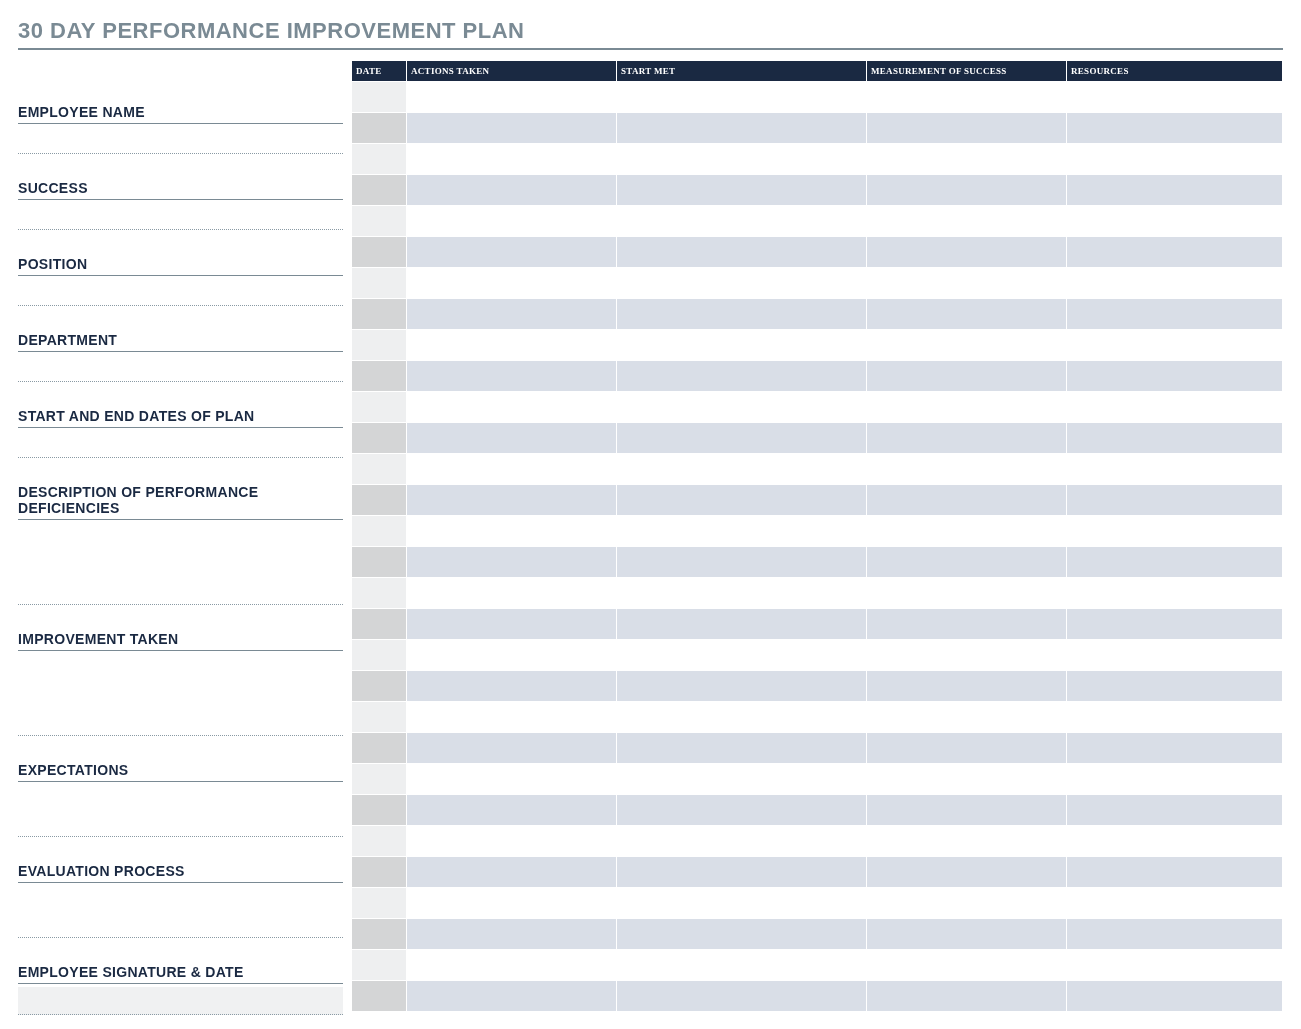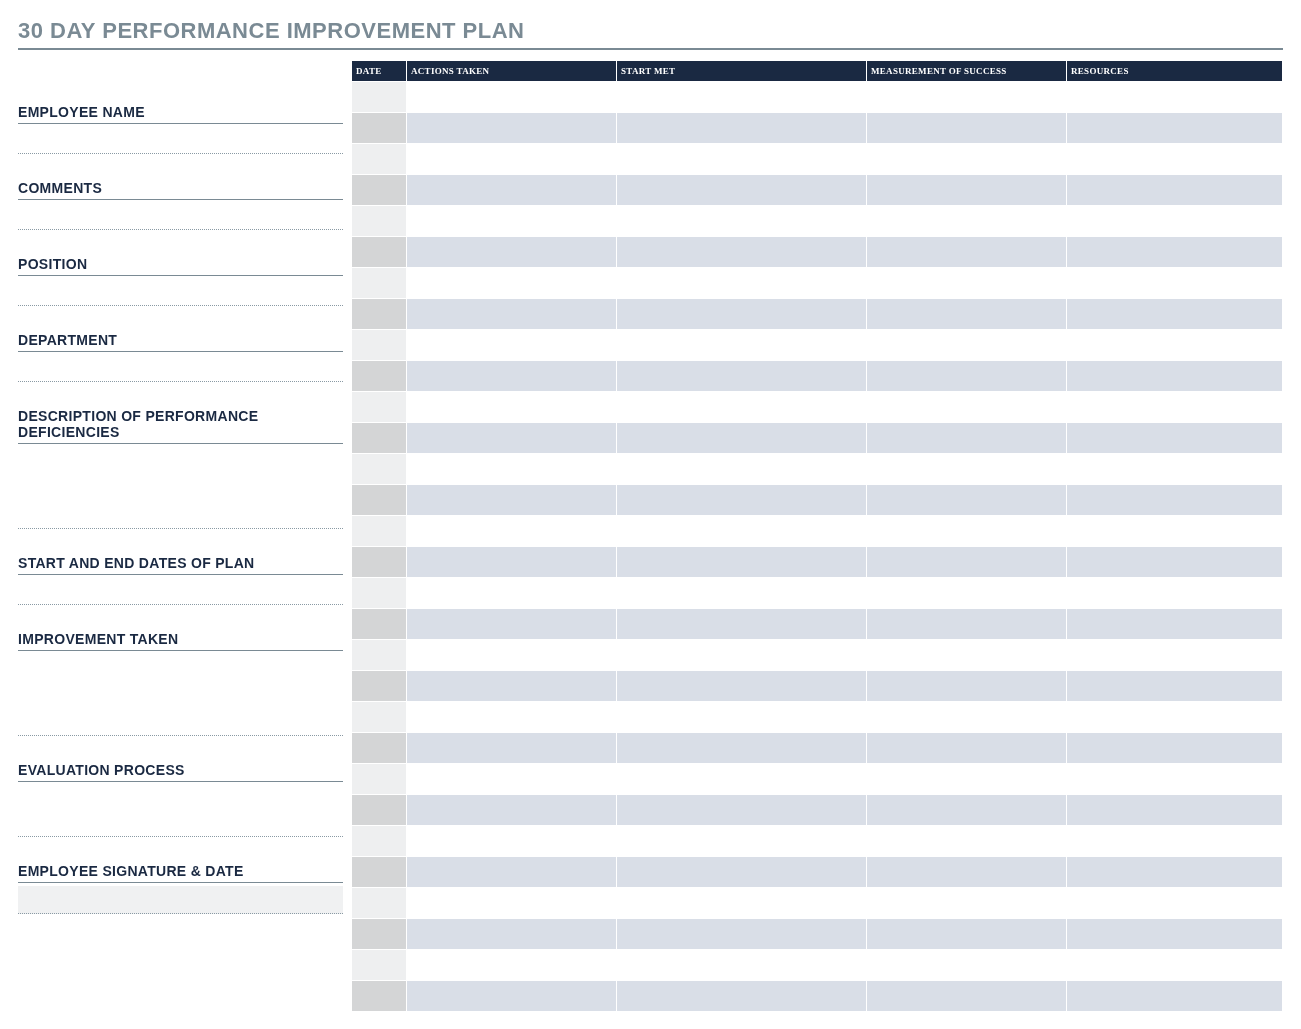--- a/index.html
+++ b/index.html
@@ -100,49 +100,53 @@
 <div class="content">
 
   <div class="left-col">
 
     <div class="field-block">
       <div class="field-label">EMPLOYEE NAME</div>
       <div class="field-input"></div>
     </div>
 
     <div class="field-block">
-      <div class="field-label">COMMENTS</div>
+      <div class="field-label">SUCCESS</div>
       <div class="field-input"></div>
     </div>
 
     <div class="field-block">
       <div class="field-label">POSITION</div>
       <div class="field-input"></div>
     </div>
 
     <div class="field-block">
       <div class="field-label">DEPARTMENT</div>
+      <div class="field-input"></div>
+    </div>
+
+    <div class="field-block">
+      <div class="field-label">START AND END DATES OF PLAN</div>
       <div class="field-input"></div>
     </div>
 
     <div class="field-block">
       <div class="field-label">DESCRIPTION OF PERFORMANCE DEFICIENCIES</div>
       <div class="field-input tall"></div>
     </div>
 
     <div class="field-block">
-      <div class="field-label">START AND END DATES OF PLAN</div>
-      <div class="field-input"></div>
-    </div>
-
-    <div class="field-block">
       <div class="field-label">IMPROVEMENT TAKEN</div>
       <div class="field-input tall"></div>
     </div>
 
+    <div class="field-block">
+      <div class="field-label">EXPECTATIONS</div>
+      <div class="field-input" style="height:55px"></div>
+    </div>
 
     <div class="field-block">
       <div class="field-label">EVALUATION PROCESS</div>
       <div class="field-input" style="height:55px"></div>
     </div>
 
 
     <div class="field-block">
       <div class="field-label">EMPLOYEE SIGNATURE &amp; DATE</div>
       <div class="sig-input"></div>

